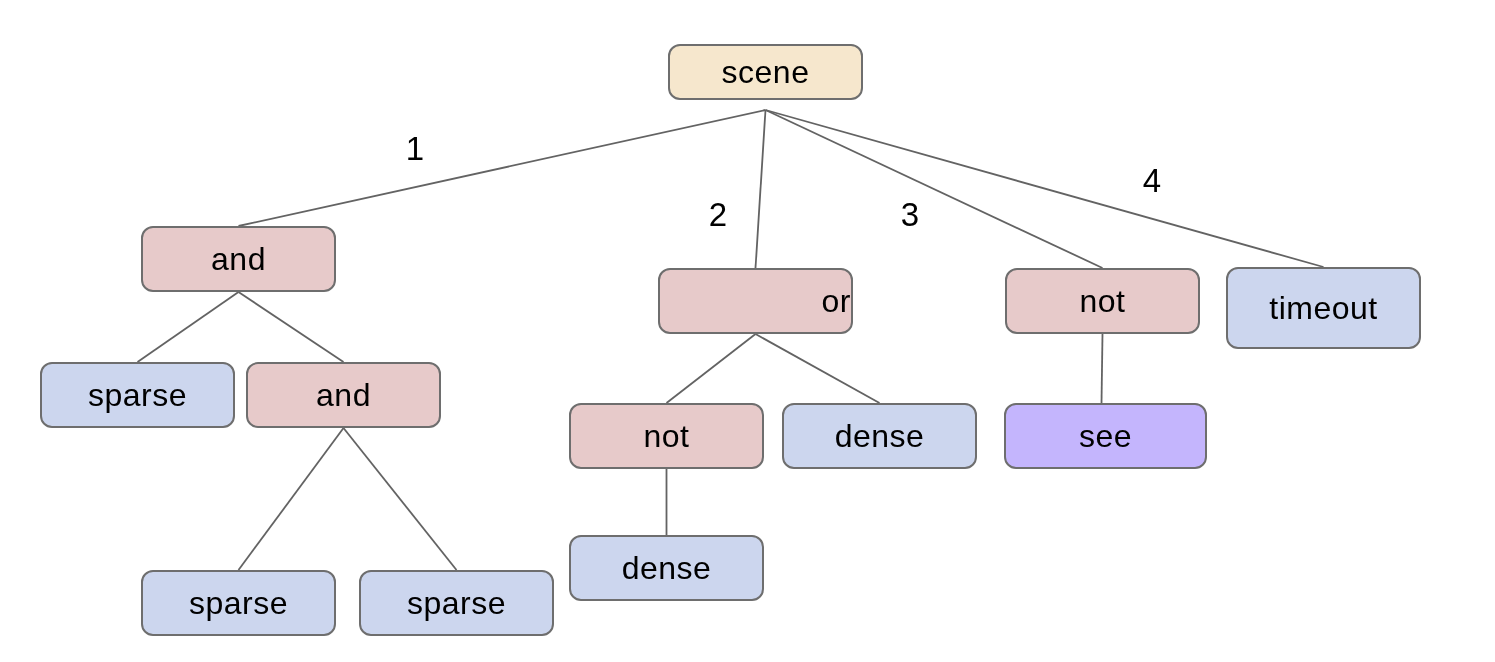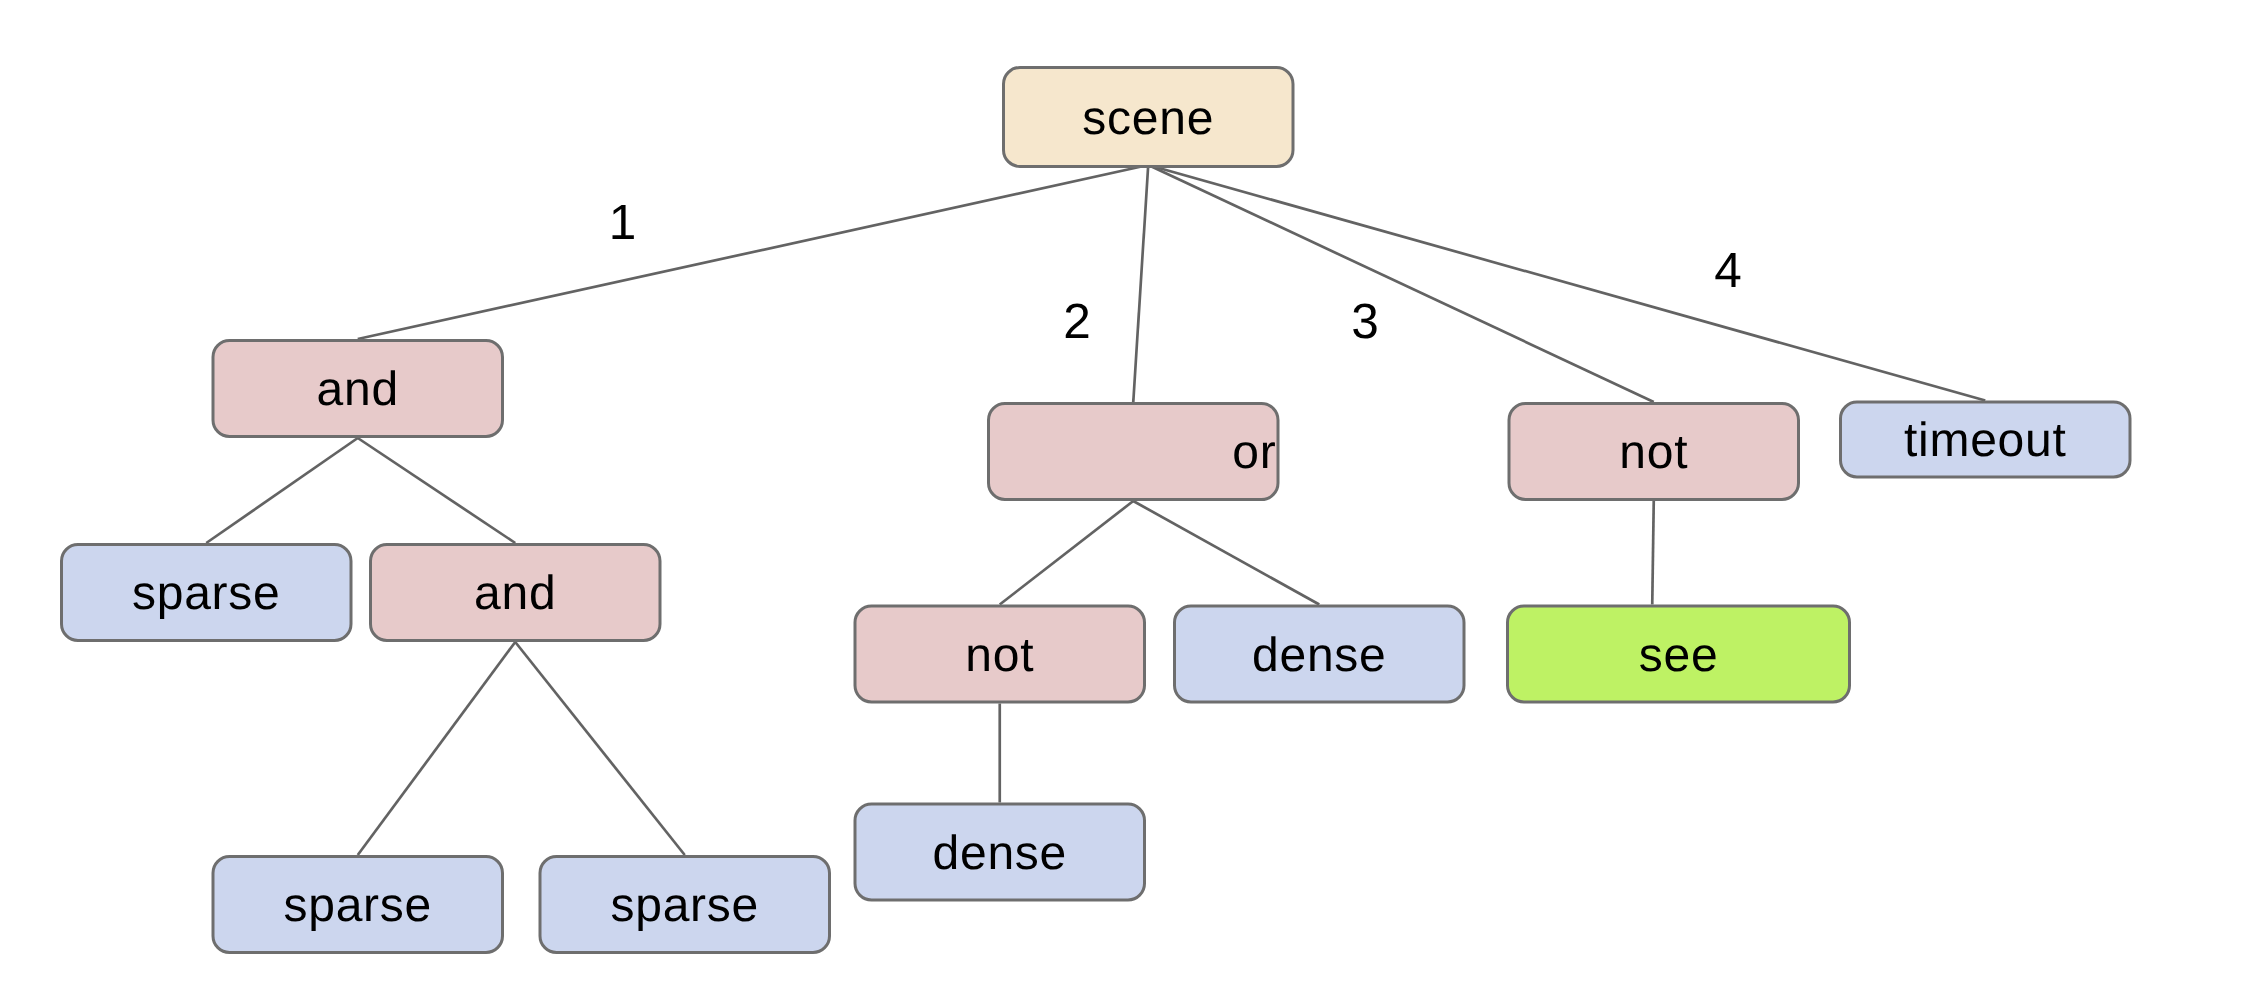--- a/index.html
+++ b/index.html
@@ -57,48 +57,48 @@
       <line x1="238.5" y1="292" x2="137.5" y2="362" stroke="#636363" stroke-width="1.8"></line>
       <line x1="238.5" y1="292" x2="343.5" y2="362" stroke="#636363" stroke-width="1.8"></line>
       <line x1="343.5" y1="428" x2="238.5" y2="570" stroke="#636363" stroke-width="1.8"></line>
       <line x1="343.5" y1="428" x2="456.5" y2="570" stroke="#636363" stroke-width="1.8"></line>
       <line x1="755.5" y1="334" x2="666.5" y2="403" stroke="#636363" stroke-width="1.8"></line>
       <line x1="755.5" y1="334" x2="879.5" y2="403" stroke="#636363" stroke-width="1.8"></line>
       <line x1="1102.5" y1="334" x2="1101.5" y2="403" stroke="#636363" stroke-width="1.8"></line>
       <line x1="666.5" y1="469" x2="666.5" y2="535" stroke="#636363" stroke-width="1.8"></line>
     </svg>
   <div id="node-layer">
-      <div class="node root" style="left: 668px; top: 44px; width: 195px; height: 68px; background: rgb(246, 231, 205); border-color: rgb(110, 110, 110); color: rgb(0, 0, 0);">
+      <div class="node root" style="left: 668px; top: 44px; width: 195px; height: 56px; background: rgb(246, 231, 205); border-color: rgb(110, 110, 110); color: rgb(0, 0, 0);">
         <span>scene</span>
       </div>
       <div class="node operator" style="left: 141px; top: 226px; width: 195px; height: 66px; background: rgb(231, 202, 202); border-color: rgb(110, 110, 110); color: rgb(0, 0, 0);">
         <span>and</span>
       </div>
       <div class="node operator" style="left: 658px; top: 268px; width: 195px; height: 66px; background: rgb(231, 202, 202); border-color: rgb(110, 110, 110); color: rgb(0, 0, 0); justify-content: flex-end;">
         <span>or</span>
       </div>
       <div class="node operator" style="left: 1005px; top: 268px; width: 195px; height: 66px; background: rgb(231, 202, 202); border-color: rgb(110, 110, 110); color: rgb(0, 0, 0);">
         <span>not</span>
       </div>
-      <div class="node leaf" style="left: 1226px; top: 267px; width: 195px; height: 52px; background: rgb(204, 214, 238); border-color: rgb(110, 110, 110); color: rgb(0, 0, 0);">
+      <div class="node leaf" style="left: 1226px; top: 267px; width: 195px; height: 82px; background: rgb(204, 214, 238); border-color: rgb(110, 110, 110); color: rgb(0, 0, 0);">
         <span>timeout</span>
       </div>
       <div class="node leaf" style="left: 40px; top: 362px; width: 195px; height: 66px; background: rgb(204, 214, 238); border-color: rgb(110, 110, 110); color: rgb(0, 0, 0);">
         <span>sparse</span>
       </div>
       <div class="node operator" style="left: 246px; top: 362px; width: 195px; height: 66px; background: rgb(231, 202, 202); border-color: rgb(110, 110, 110); color: rgb(0, 0, 0);">
         <span>and</span>
       </div>
       <div class="node operator" style="left: 569px; top: 403px; width: 195px; height: 66px; background: rgb(231, 202, 202); border-color: rgb(110, 110, 110); color: rgb(0, 0, 0);">
         <span>not</span>
       </div>
       <div class="node leaf" style="left: 782px; top: 403px; width: 195px; height: 66px; background: rgb(204, 214, 238); border-color: rgb(110, 110, 110); color: rgb(0, 0, 0);">
         <span>dense</span>
       </div>
-      <div class="node leaf" style="left: 1004px; top: 403px; width: 230px; height: 66px; background: #bef264; border-color: rgb(110, 110, 110); color: rgb(0, 0, 0); justify-content: center;">
+      <div class="node leaf" style="left: 1004px; top: 403px; width: 203px; height: 66px; background: #c4b5fd; border-color: rgb(110, 110, 110); color: rgb(0, 0, 0); justify-content: center;">
         <span>see</span>
       </div>
       <div class="node leaf" style="left: 569px; top: 535px; width: 195px; height: 66px; background: rgb(204, 214, 238); border-color: rgb(110, 110, 110); color: rgb(0, 0, 0);">
         <span>dense</span>
       </div>
       <div class="node leaf" style="left: 141px; top: 570px; width: 195px; height: 66px; background: rgb(204, 214, 238); border-color: rgb(110, 110, 110); color: rgb(0, 0, 0);">
         <span>sparse</span>
       </div>
       <div class="node leaf" style="left: 359px; top: 570px; width: 195px; height: 66px; background: rgb(204, 214, 238); border-color: rgb(110, 110, 110); color: rgb(0, 0, 0);">
         <span>sparse</span>

